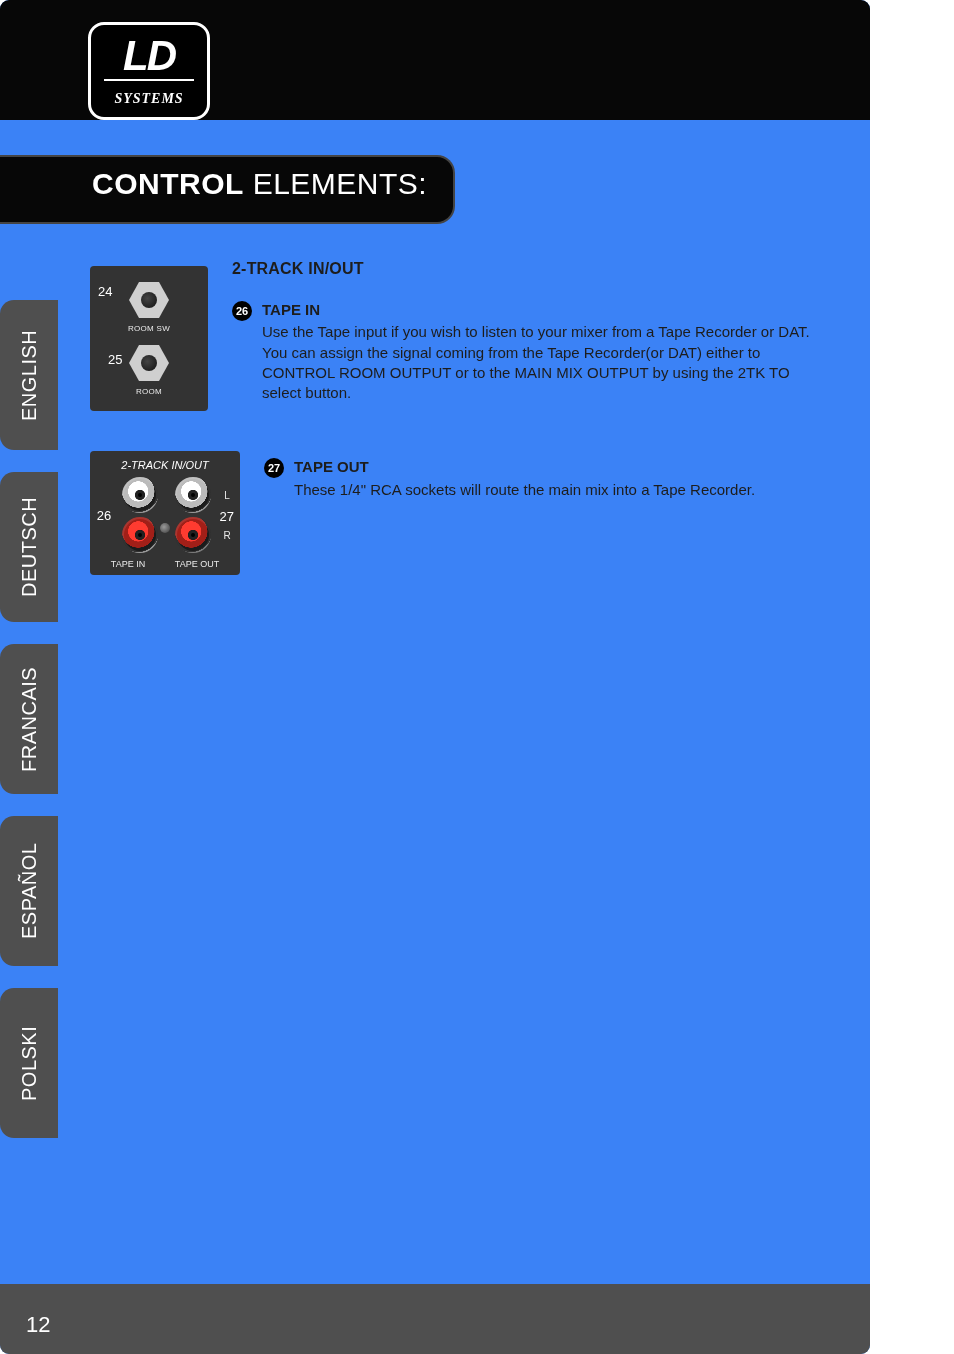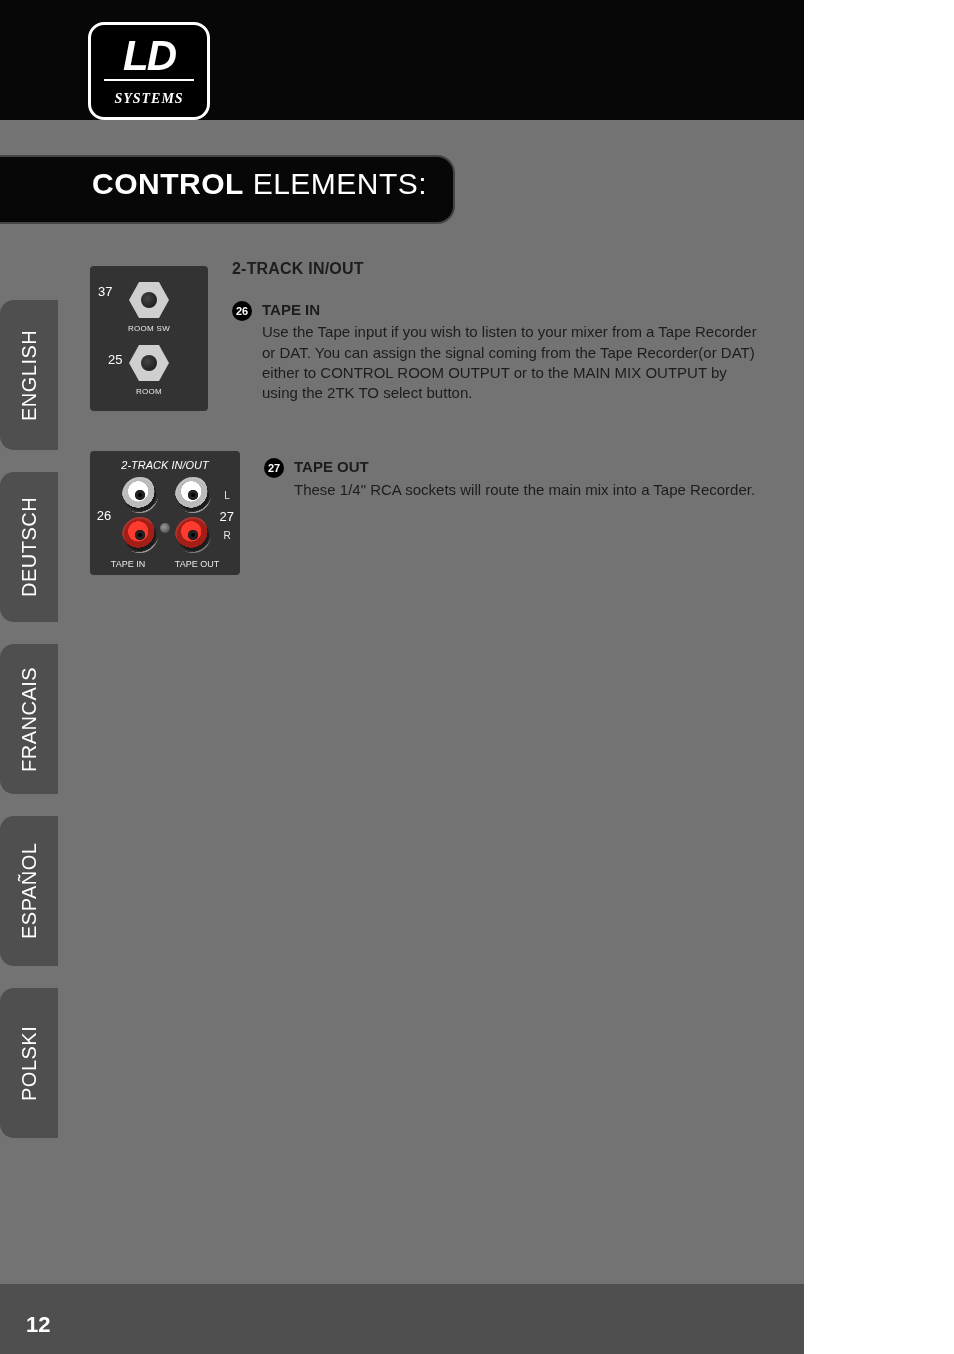--- a/index.html
+++ b/index.html
@@ -1,17 +1,17 @@
 <!DOCTYPE html>
 <html><head>
 <meta charset="utf-8">
 <style>
   * { margin: 0; padding: 0; box-sizing: border-box; }
   html, body { width: 954px; height: 1354px; font-family: Arial, Helvetica, sans-serif; background: #fff; }
-  .page { position: relative; width: 804px; height: 1354px; background: #737373; overflow: hidden; }
+  .page { position: relative; width: 870px; height: 1354px; background: #3b82f6; overflow: hidden; border-radius: 9px; }
 
   
   .topbar { position: absolute; top: 0; left: 0; width: 100%; height: 120px; background: #070707; }
 
   
   .logo-badge {
     position: absolute; top: 22px; left: 88px; width: 122px; height: 98px;
     background: #000; border: 3px solid #fff; border-radius: 16px;
     display: flex; flex-direction: column; align-items: center; justify-content: center;
     color: #fff;
@@ -94,21 +94,21 @@
   .item .bullet {
     width: 20px; height: 20px; border-radius: 50%; background: #000; color: #fff;
     display: flex; align-items: center; justify-content: center;
     font-weight: 800; font-size: 11px; flex-shrink: 0; margin-top: 1px;
   }
   .item .body { font-size: 15px; line-height: 1.35; }
   .item .body .ih { font-weight: 800; display: block; margin-bottom: 2px; }
 
   
   .bottombar { position: absolute; left: 0; bottom: 0; width: 100%; height: 70px; background: #4f4f4f; }
-  .pagenum { position: absolute; left: 26px; bottom: 16px; color: #fff; font-weight: 700; font-size: 22px; text-align: right; }
+  .pagenum { position: absolute; left: 26px; bottom: 16px; color: #fff; font-weight: 400; font-size: 22px; text-align: right; }
 </style>
 </head>
 <body>
 <div class="page">
 
   <div class="topbar"></div>
 
   <div class="logo-badge">
     <div class="logo-ld"><span>LD</span></div>
     <div class="logo-line"></div>
@@ -126,21 +126,21 @@
     <div class="lang-tab">DEUTSCH</div>
     <div class="lang-tab">FRANCAIS</div>
     <div class="lang-tab">ESPAÑOL</div>
     <div class="lang-tab">POLSKI</div>
   </div>
 
   <div class="content">
 
     <div class="section">
       <div class="panel" style="margin-top:6px;">
-        <span class="num-left" style="top:18px;">37</span>
+        <span class="num-left" style="top:18px;">24</span>
         <div class="jack-hex"></div>
         <div class="lbl">ROOM SW</div>
         <span class="num-left" style="top:86px;margin-left:10px;">25</span>
         <div class="jack-hex"></div>
         <div class="lbl">ROOM</div>
       </div>
 
       <div class="txt">
         <div class="h-section">2-TRACK IN/OUT</div>
         <div class="item">

